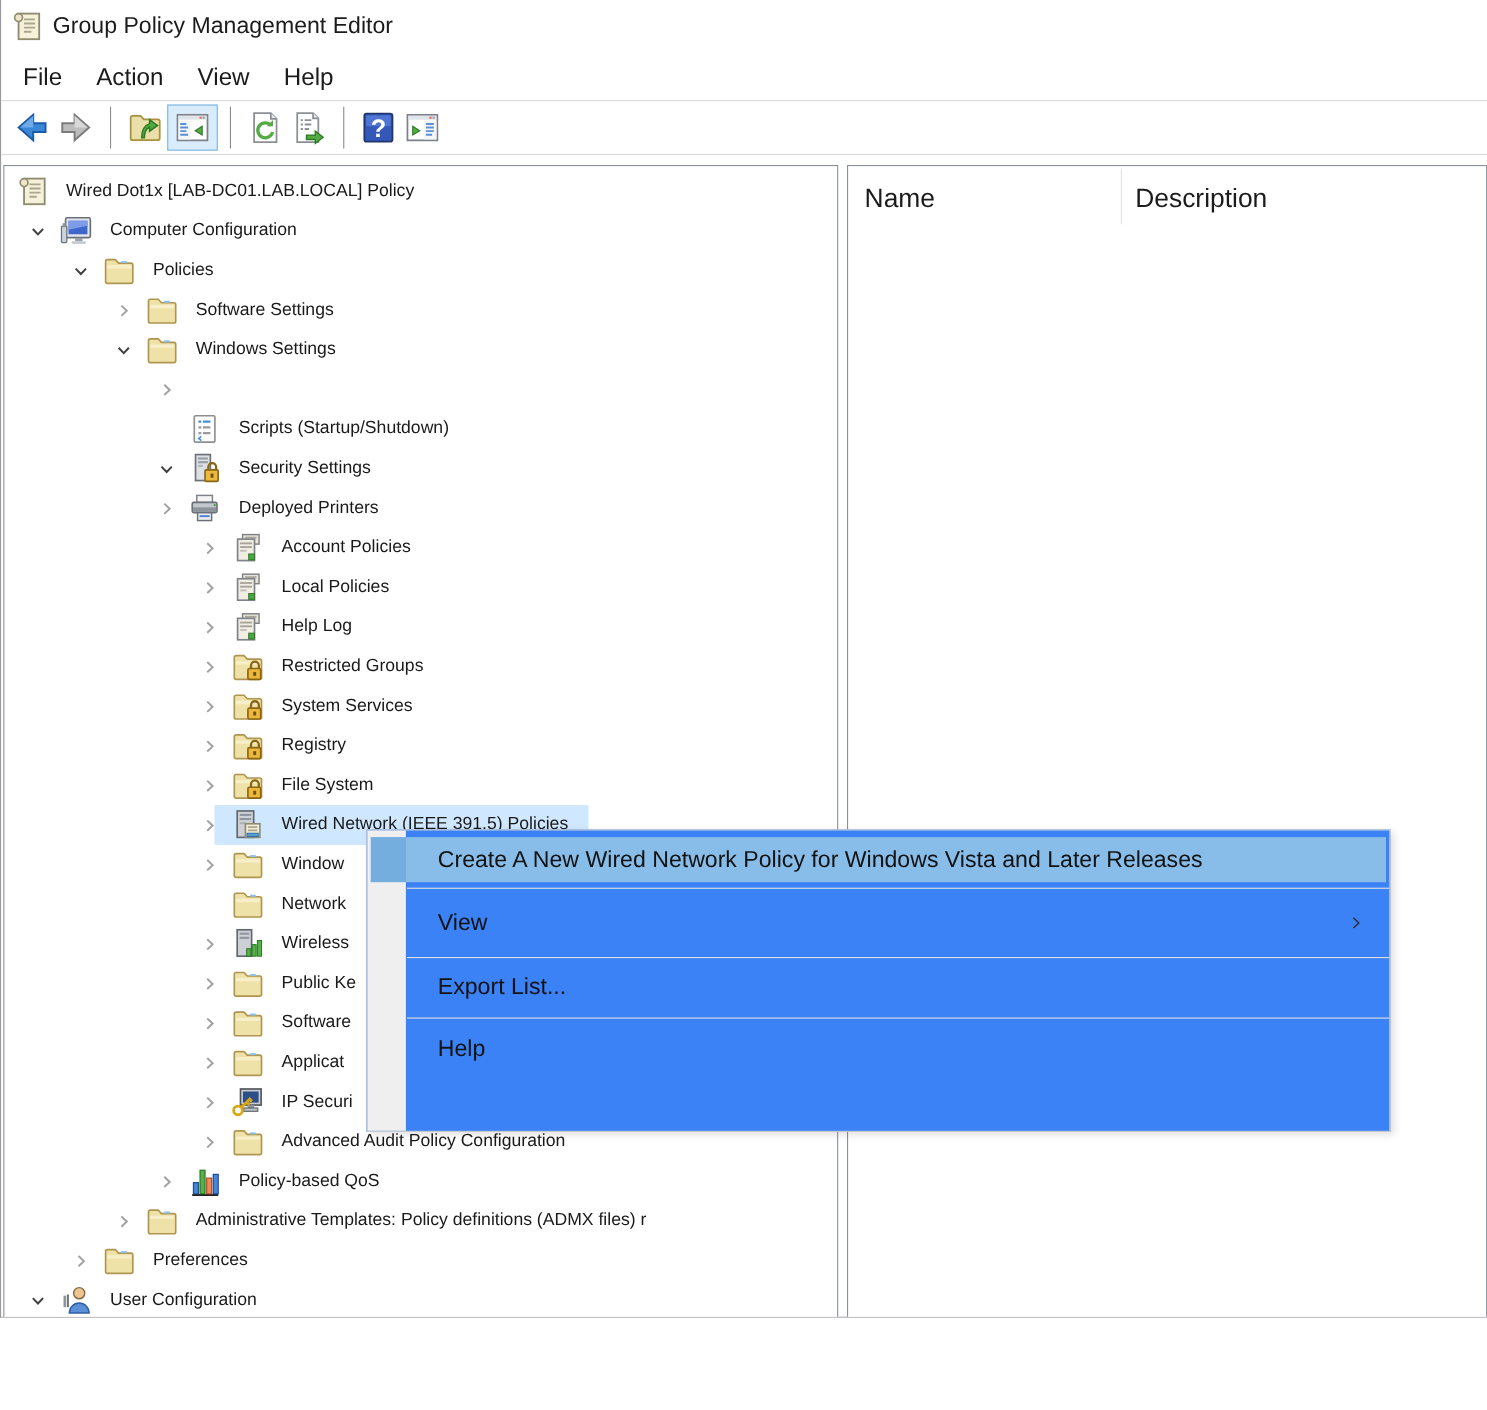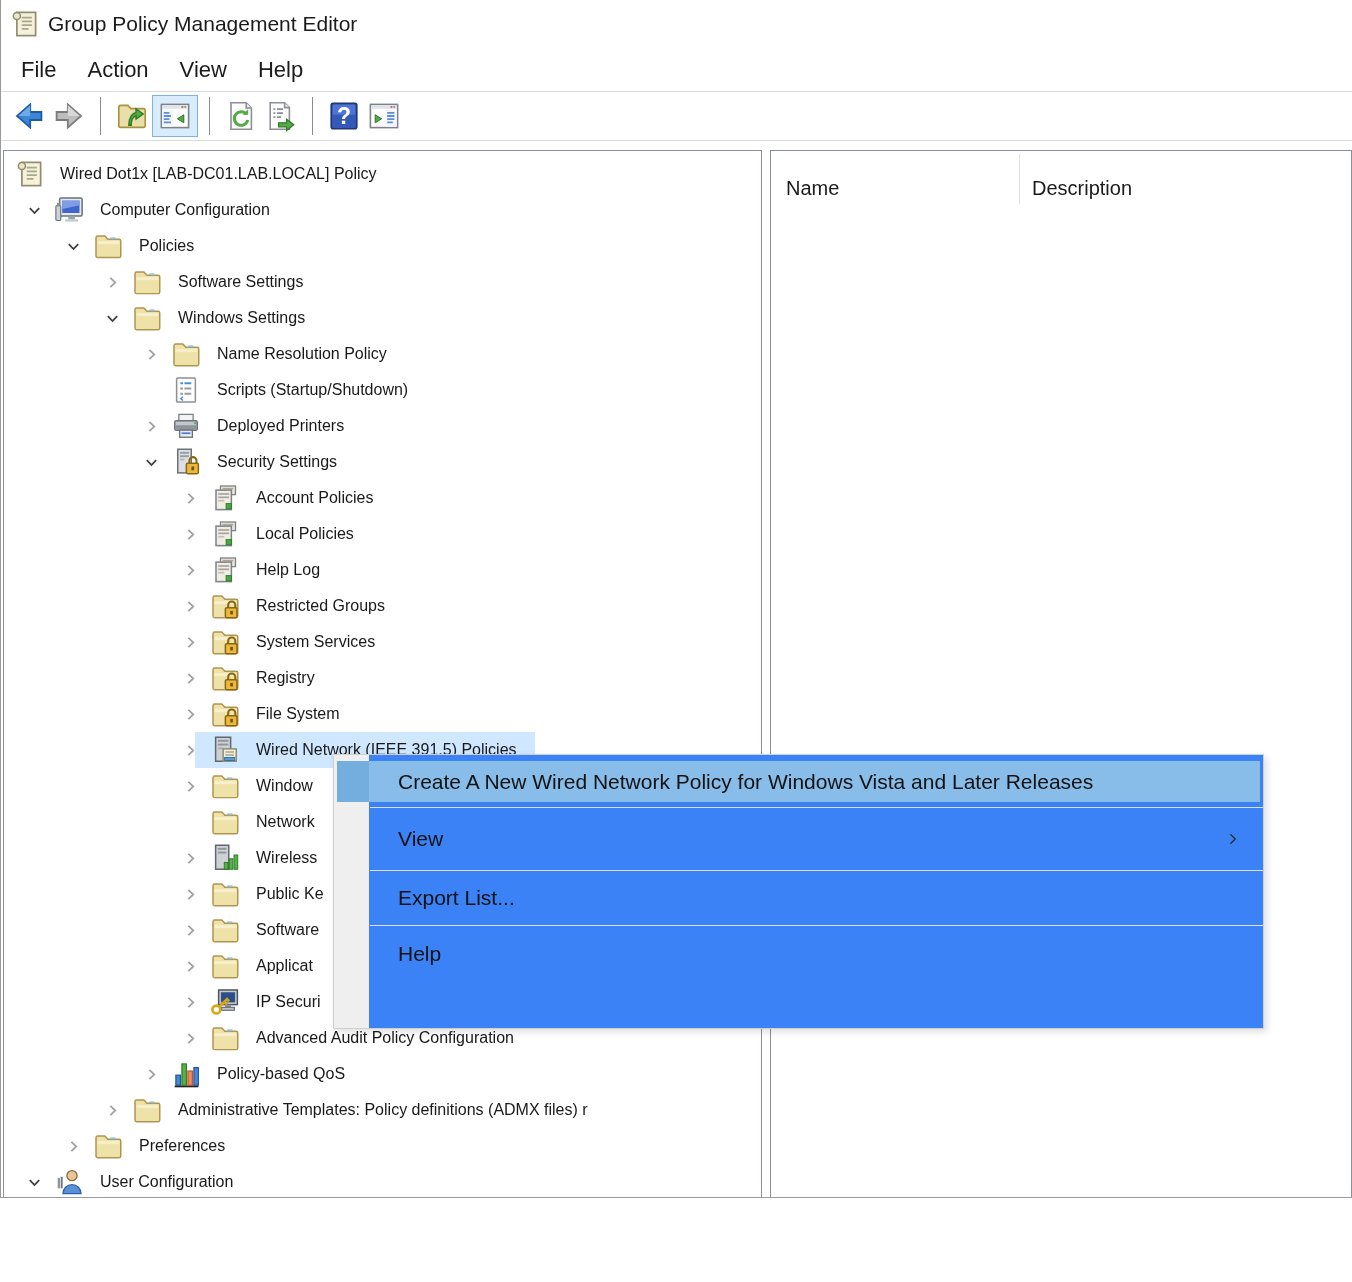--- a/index.html
+++ b/index.html
@@ -20,21 +20,21 @@
   .tbtn .icn{width:32px;height:32px;display:block;}
   .tbtn .icn svg{width:100%;height:100%;display:block;}
   .tbtn.active{background:#d9ecfc;border:1px solid #7db4e0;width:46px;height:42px;}
   .tsep{width:1px;height:38px;background:#8c8c8c;margin:0 11px;flex:0 0 1px;}
   
   .lpane{position:absolute;left:2px;top:150px;width:759px;height:1131px;border:1px solid #8a9099;
          background:#fff;box-sizing:border-box;overflow:hidden;padding-top:5px;}
   .rpane{position:absolute;left:769px;top:150px;width:582px;height:1131px;border:1px solid #8a9099;
          background:#fff;box-sizing:border-box;}
   .rhdr{position:relative;height:54px;}
-  .rcol{position:absolute;top:26px;font-size:20px;color:#1b1b1b;}
+  .rcol{position:absolute;top:16px;font-size:24px;color:#1b1b1b;}
   .rcol.name{left:15px;}
   .rcol.desc{left:261px;}
   .rdiv{position:absolute;left:248px;top:3px;width:1px;height:50px;background:#e1e1e1;}
   
   .trow{height:36px;display:flex;align-items:center;white-space:nowrap;}
   .chev{width:24px;height:24px;flex:0 0 24px;display:flex;align-items:center;justify-content:center;}
   .chev svg{width:17px;height:17px;display:block;}
   .ticon{width:30px;height:30px;flex:0 0 30px;margin-left:8px;}
   .ticon svg{width:100%;height:100%;display:block;}
   .tlabel{margin-left:16px;font-size:16px;color:#191919;}
@@ -243,63 +243,33 @@
           </span>
           <span class="tlabel">Windows Settings</span>
         </span>
       </div>
       <div class="trow">
         <span class="chev" style="margin-left: 135px;">
           <svg viewBox="0 0 16 16">
             <path d="M6 3.6L10.6 8 6 12.4" fill="none" stroke="#a2a2a2" stroke-width="1.7"></path>
           </svg>
         </span>
-        <span class="selwrap">
-          <span class="ticon">
-            <svg viewBox="0 0 16 16">
-              <path d="M1.6 5.2V3.6c0-.5.4-.9.9-.9h3.8l1.6 1.7h6c.5 0 .9.4.9.9v8c0 .5-.4.9-.9.9H2.5c-.5 0-.9-.4-.9-.9z" fill="#efe2a9" stroke="#b09550" stroke-width="0.8"></path>
-              <path d="M2.4 5.4h11.6v1.6H2.4z" fill="#f7efca"></path>
-              <rect x="9.2" y="3.4" width="2.8" height="1" fill="#8fc0e8"></rect>
-            </svg>
-          </span>
-          <span class="tlabel">Name Resolution Policy</span>
-        </span>
       </div>
       <div class="trow">
         <span class="chev" style="margin-left: 135px;"></span>
         <span class="selwrap">
           <span class="ticon">
             <svg viewBox="0 0 16 16">
               <rect x="3" y="1.6" width="10" height="12.8" rx="0.6" fill="#fdfdfd" stroke="#909090" stroke-width="0.8"></rect>
               <path d="M5 4.4h1.4M7.2 4.4h3.6" stroke="#4a90d9" stroke-width="1.1"></path>
               <path d="M5 7.2h1.4M7.2 7.2h3.6M5 10h1.4M7.2 10h3.6" stroke="#9b9b9b" stroke-width="1.1"></path>
               <path d="M6.4 11.6l-1.2 1 1.2 1" fill="none" stroke="#4a90d9" stroke-width="0.8"></path>
             </svg>
           </span>
           <span class="tlabel">Scripts (Startup/Shutdown)</span>
-        </span>
-      </div>
-      <div class="trow">
-        <span class="chev" style="margin-left: 135px;">
-          <svg viewBox="0 0 16 16">
-            <path d="M6 3.6L10.6 8 6 12.4" fill="none" stroke="#a2a2a2" stroke-width="1.7"></path>
-          </svg>
-        </span>
-        <span class="selwrap">
-          <span class="ticon">
-            <svg viewBox="0 0 16 16">
-              <rect x="4.2" y="1.8" width="7.6" height="3.4" fill="#f4f4f4" stroke="#7e8187" stroke-width="0.7"></rect>
-              <rect x="2" y="5.2" width="12" height="5" rx="0.8" fill="#c2c7cd" stroke="#6c7078" stroke-width="0.8"></rect>
-              <rect x="2.4" y="7.6" width="11.2" height="2.2" fill="#8e949b"></rect>
-              <rect x="4.6" y="10.2" width="6.8" height="3.8" fill="#e8ebee" stroke="#6c7078" stroke-width="0.7"></rect>
-              <rect x="5.6" y="11.4" width="4.8" height="0.9" fill="#4a7fd0"></rect>
-              <rect x="12.4" y="6" width="1" height="1" fill="#49a942"></rect>
-            </svg>
-          </span>
-          <span class="tlabel">Deployed Printers</span>
         </span>
       </div>
       <div class="trow">
         <span class="chev" style="margin-left: 135px;">
           <svg viewBox="0 0 16 16">
             <path d="M3.6 5.8L8 10.4l4.4-4.6" fill="none" stroke="#3f3f3f" stroke-width="1.7"></path>
           </svg>
         </span>
         <span class="selwrap">
           <span class="ticon">
@@ -310,20 +280,40 @@
               <rect x="4.8" y="6.2" width="2.4" height="1" fill="#b3b8be"></rect>
               <path d="M9.8 8.7V7.3a1.9 1.9 0 0 1 3.8 0v1.4" fill="none" stroke="#8a6613" stroke-width="1.1"></path>
               <rect x="8.2" y="8.6" width="6.4" height="5.6" rx="0.7" fill="#ecb73d" stroke="#8a6613" stroke-width="0.8"></rect>
               <rect x="10.9" y="10.4" width="1.4" height="2" fill="#6f5210"></rect>
             </svg>
           </span>
           <span class="tlabel">Security Settings</span>
         </span>
       </div>
       <div class="trow">
+        <span class="chev" style="margin-left: 135px;">
+          <svg viewBox="0 0 16 16">
+            <path d="M6 3.6L10.6 8 6 12.4" fill="none" stroke="#a2a2a2" stroke-width="1.7"></path>
+          </svg>
+        </span>
+        <span class="selwrap">
+          <span class="ticon">
+            <svg viewBox="0 0 16 16">
+              <rect x="4.2" y="1.8" width="7.6" height="3.4" fill="#f4f4f4" stroke="#7e8187" stroke-width="0.7"></rect>
+              <rect x="2" y="5.2" width="12" height="5" rx="0.8" fill="#c2c7cd" stroke="#6c7078" stroke-width="0.8"></rect>
+              <rect x="2.4" y="7.6" width="11.2" height="2.2" fill="#8e949b"></rect>
+              <rect x="4.6" y="10.2" width="6.8" height="3.8" fill="#e8ebee" stroke="#6c7078" stroke-width="0.7"></rect>
+              <rect x="5.6" y="11.4" width="4.8" height="0.9" fill="#4a7fd0"></rect>
+              <rect x="12.4" y="6" width="1" height="1" fill="#49a942"></rect>
+            </svg>
+          </span>
+          <span class="tlabel">Deployed Printers</span>
+        </span>
+      </div>
+      <div class="trow">
         <span class="chev" style="margin-left: 174px;">
           <svg viewBox="0 0 16 16">
             <path d="M6 3.6L10.6 8 6 12.4" fill="none" stroke="#a2a2a2" stroke-width="1.7"></path>
           </svg>
         </span>
         <span class="selwrap">
           <span class="ticon">
             <svg viewBox="0 0 16 16">
               <rect x="5.6" y="1.6" width="8" height="4.6" fill="#e9e5d8" stroke="#7e8187" stroke-width="0.7"></rect>
               <rect x="6.8" y="2.6" width="5.6" height="0.8" fill="#a9a499"></rect>

